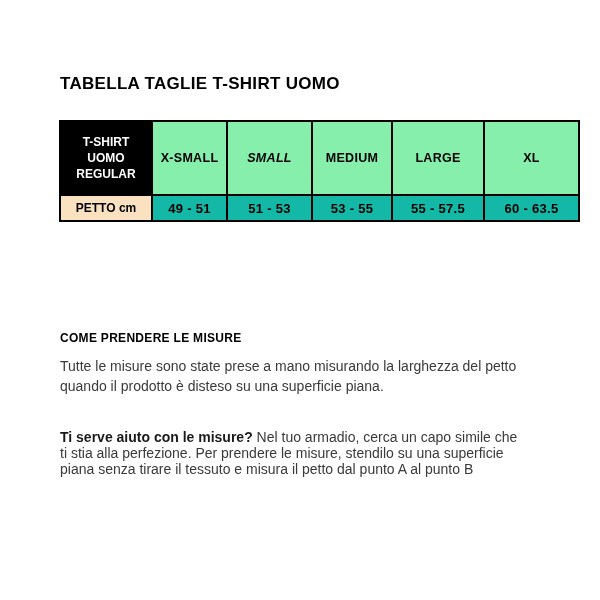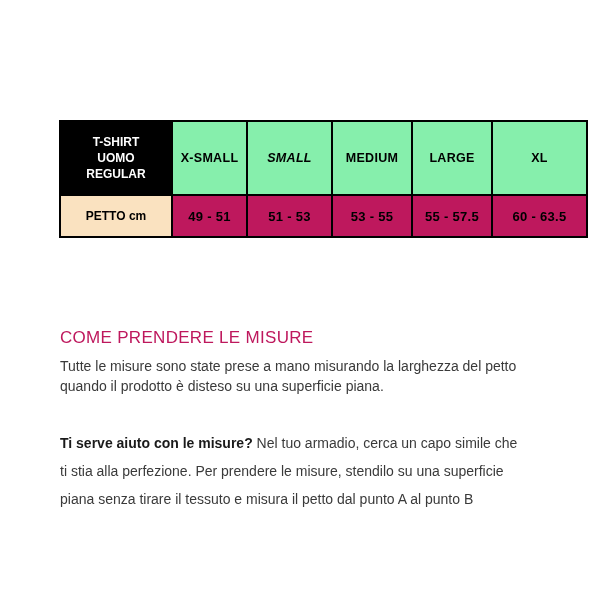--- a/index.html
+++ b/index.html
@@ -35,87 +35,88 @@
     table-layout: fixed;
     width: 479px;
   }
   table.size-table td {
     border: 2px solid #000000;
     text-align: center;
     vertical-align: middle;
     font-weight: bold;
   }
   tr.header-row { height: 70px; }
-  tr.value-row  { height: 42px; }
+  tr.value-row  { height: 26px; }
   td.corner-cell {
     background: #000000;
     color: #ffffff;
     font-size: 12px;
     line-height: 16px;
     padding: 12px 12px;
-    width: 112px;
+    width: 92px;
   }
   td.size-cell {
     background: #86efac;
     font-size: 12.5px;
     letter-spacing: 0.3px;
   }
   td.label-cell {
     background: #fae2c0;
     font-size: 12px;
   }
   td.value-cell {
-    background: #be185d;
+    background: #14b8a6;
     font-size: 13px;
     letter-spacing: 0.3px;
   }
   .col-xs { width: 75px; }
   .col-s  { width: 85px; font-style: italic; }
   .col-m  { width: 80px; }
-  .col-l  { width: 80px; }
+  .col-l  { width: 92px; }
   .col-xl { width: 95px; }
   .measure-heading {
     position: absolute;
     left: 60px;
     top: 328px;
-    font-size: 17px;
+    font-size: 12px;
     line-height: 20px;
-    font-weight: normal;
+    font-weight: bold;
     letter-spacing: 0.3px;
-    color: #be185d;
+    color: #000000;
     white-space: nowrap;
   }
   .measure-intro {
     position: absolute;
     left: 60px;
     top: 356px;
     width: 468px;
     font-size: 14px;
     line-height: 20px;
     color: #3a3a3a;
   }
   .measure-help {
     position: absolute;
     left: 60px;
     top: 429px;
     width: 468px;
     font-size: 14px;
-    line-height: 28px;
+    line-height: 16px;
     color: #3a3a3a;
   }
   .measure-help .lead {
     font-weight: bold;
     color: #1a1a1a;
   }
 </style>
 </head>
 <body>
 
 <div class="page">
 
+  <h1 class="chart-title">TABELLA TAGLIE T-SHIRT UOMO</h1>
 
   <table class="size-table">
     <tbody>
         <tr class="header-row">
       <td class="corner-cell">T-SHIRT UOMO REGULAR</td>
       <td class="size-cell col-xs">X-SMALL</td>
       <td class="size-cell col-s">SMALL</td>
       <td class="size-cell col-m">MEDIUM</td>
       <td class="size-cell col-l">LARGE</td>
       <td class="size-cell col-xl">XL</td>

